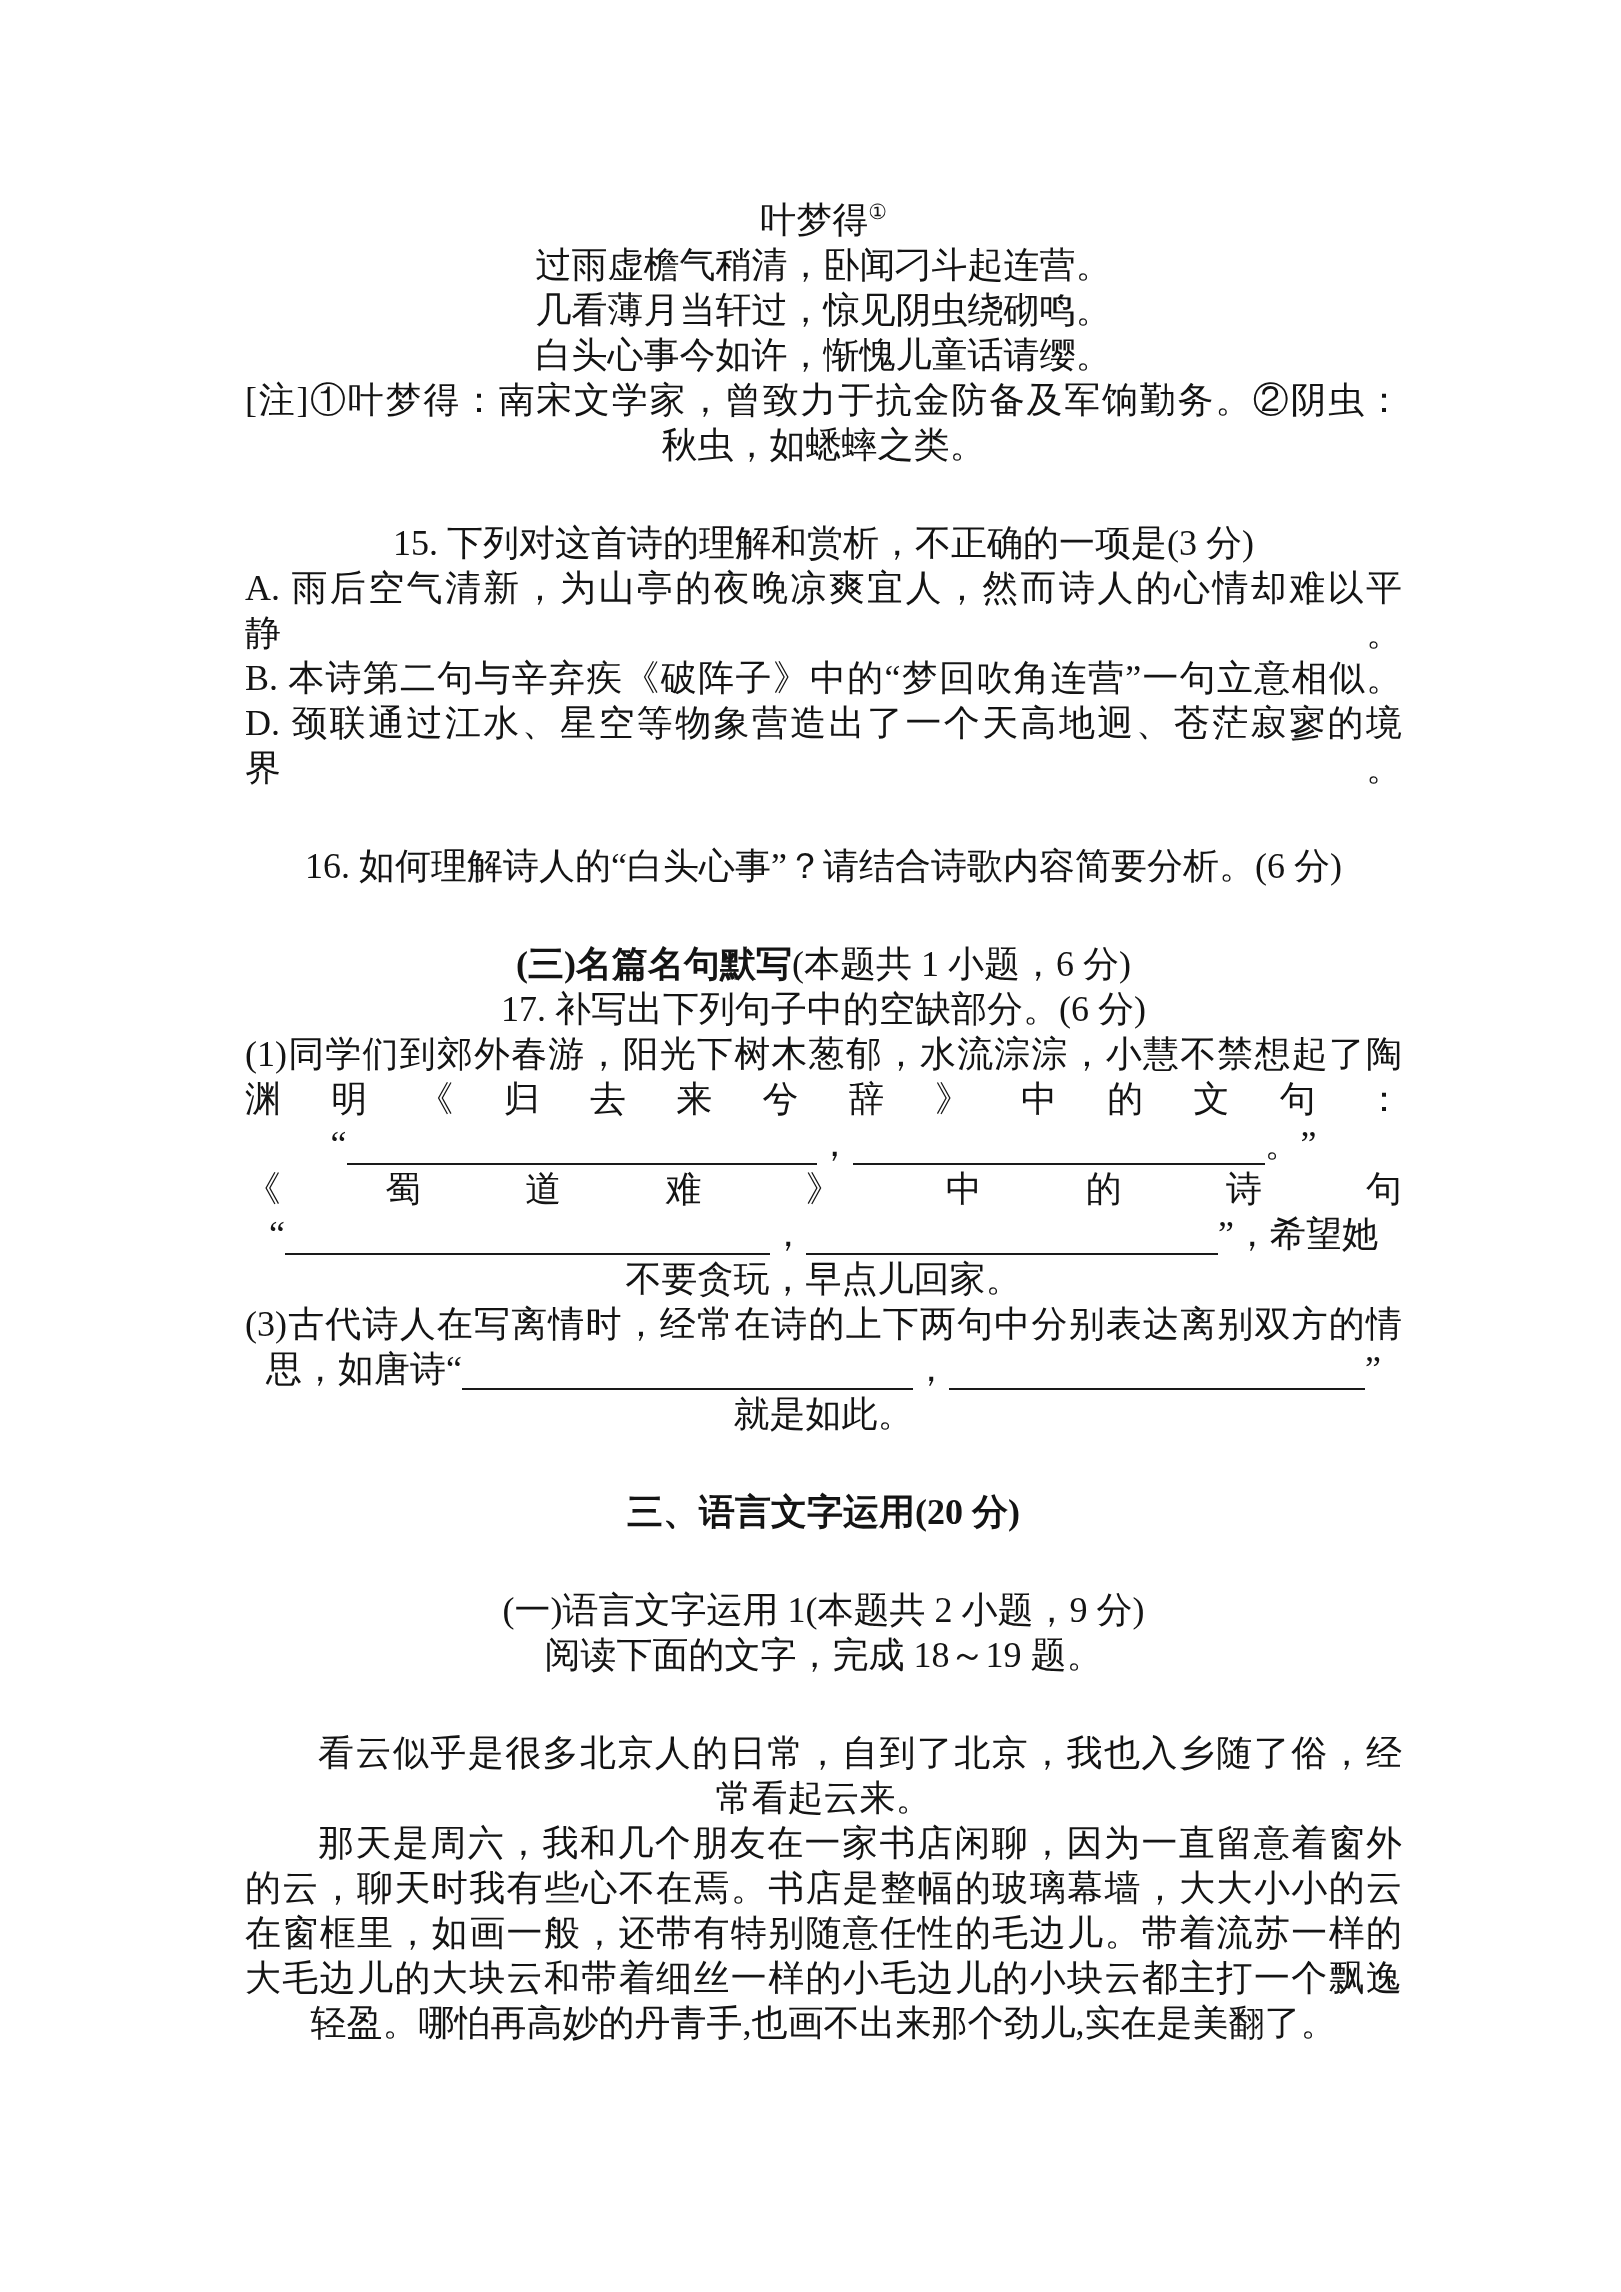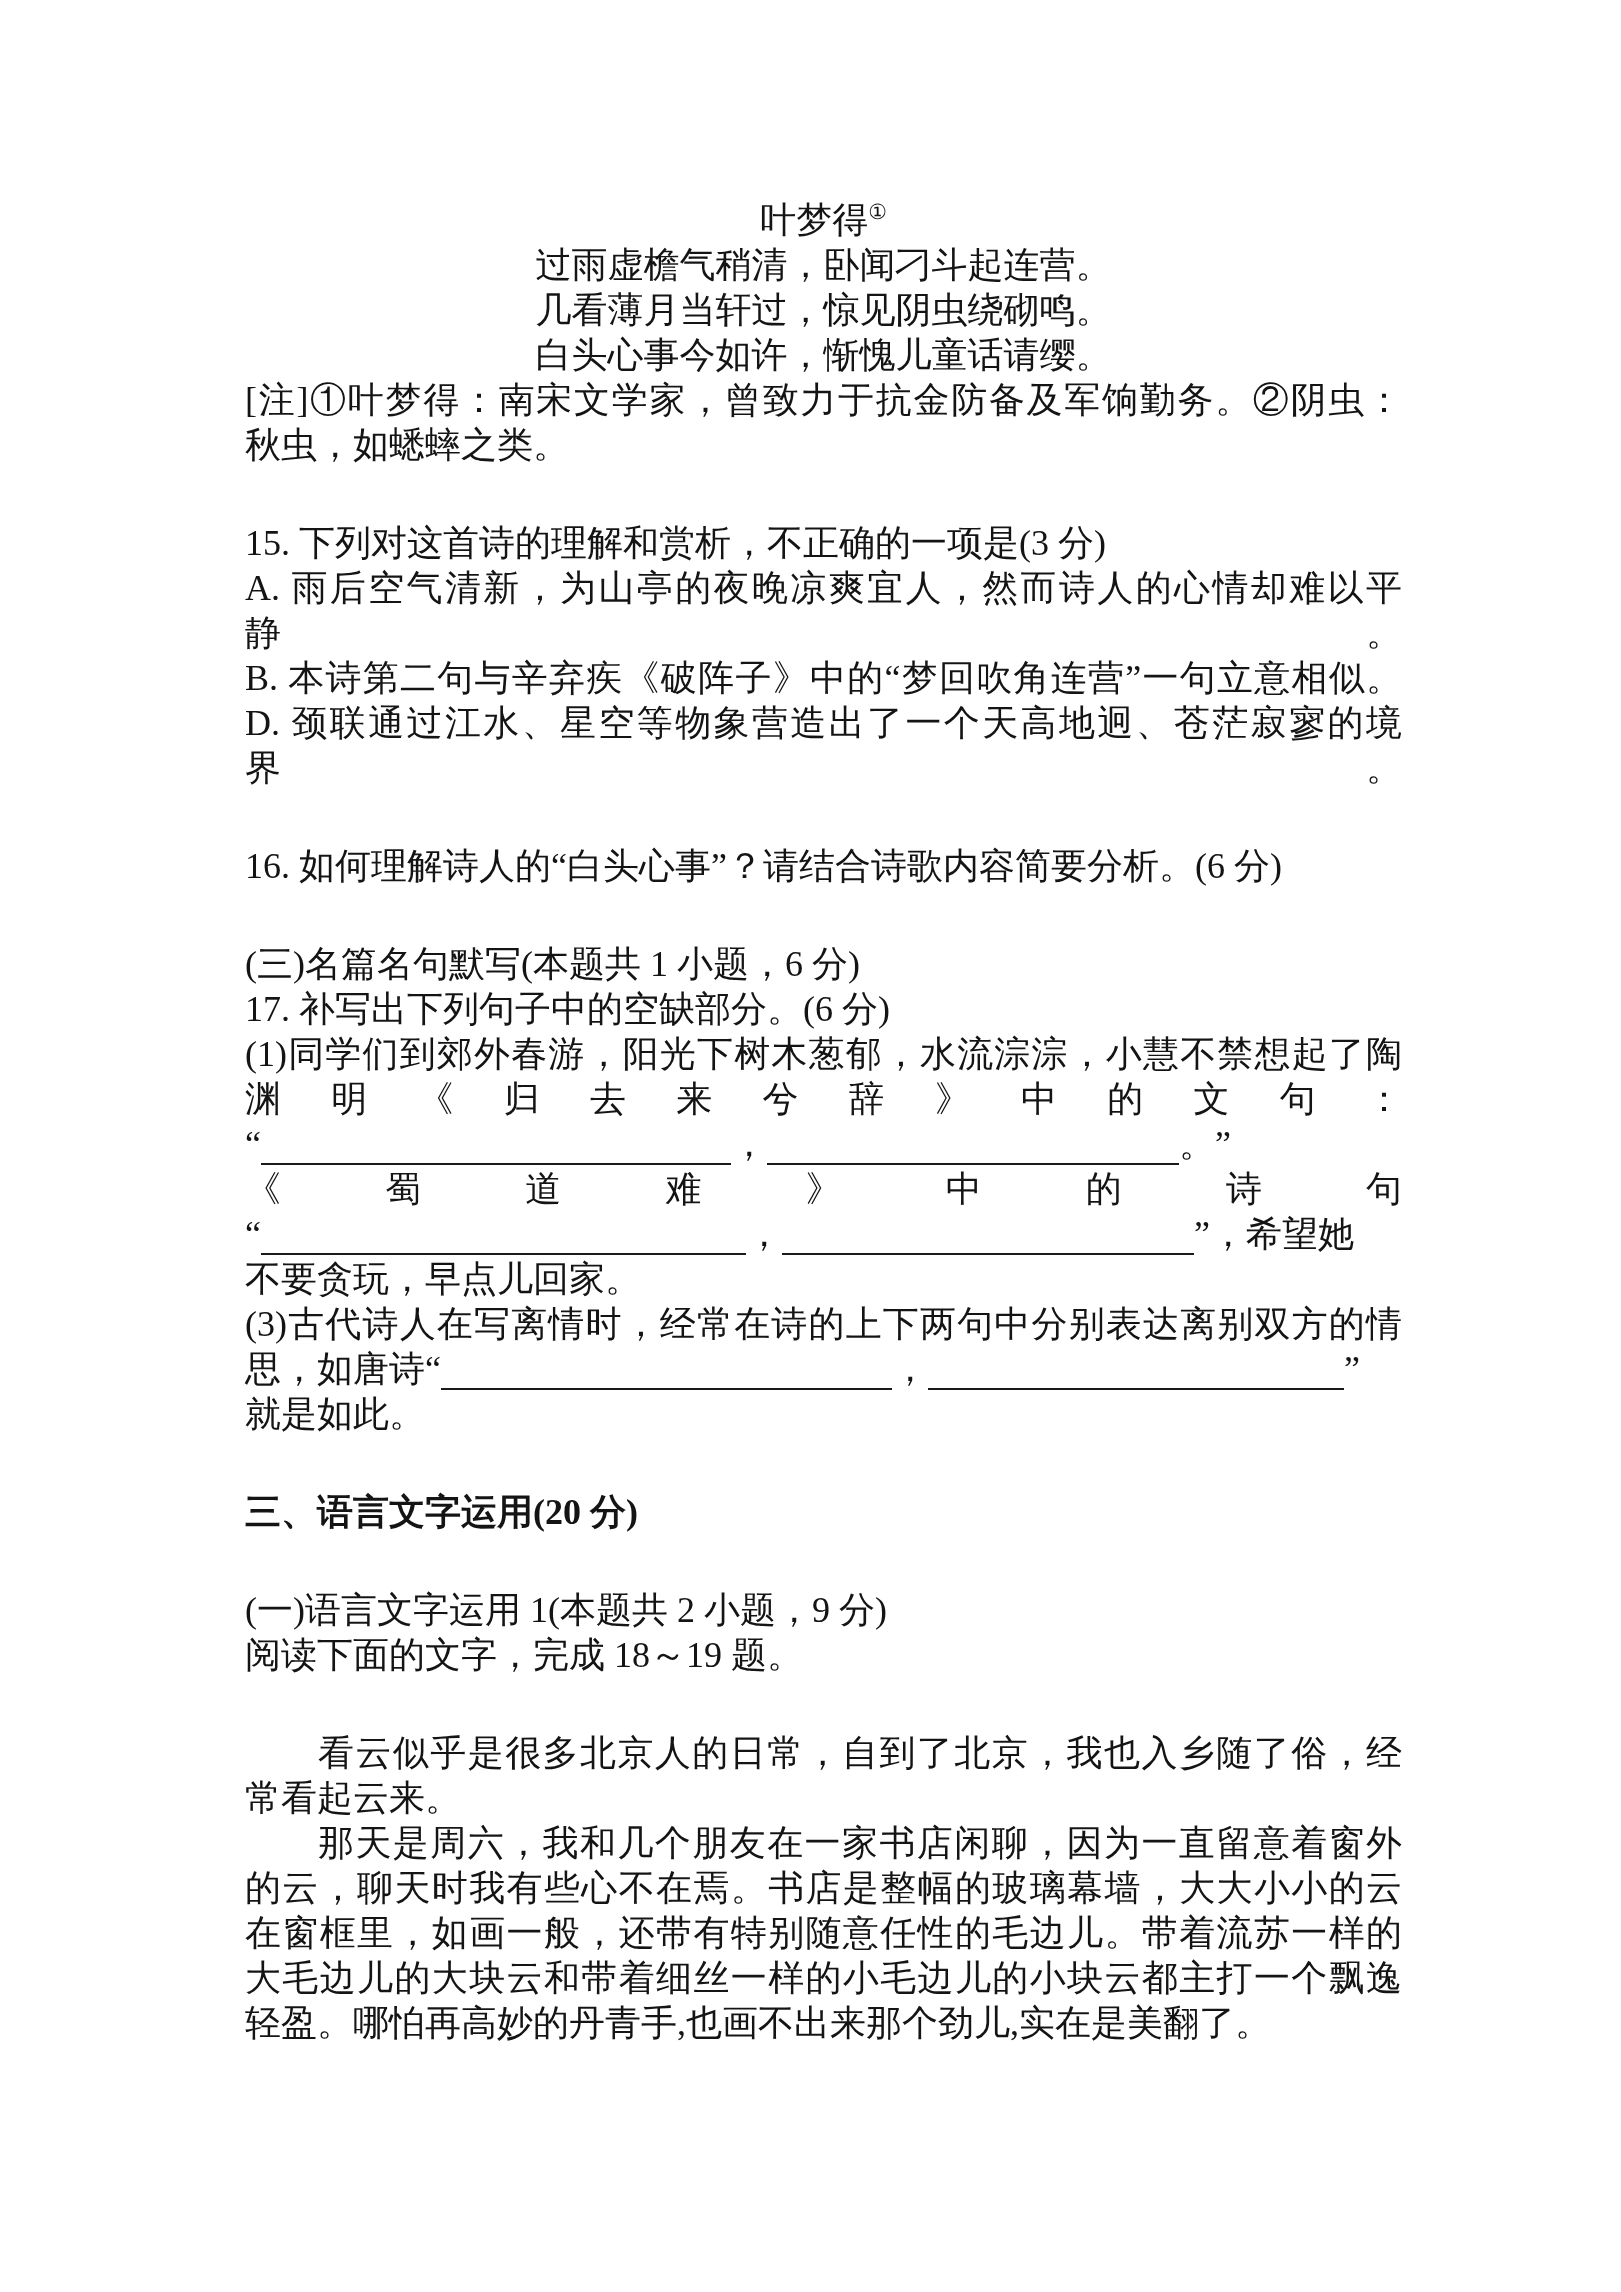--- a/index.html
+++ b/index.html
@@ -11,39 +11,39 @@
     overflow:hidden;
   }
   .doc{
     padding:198px 220px 0 245px;
     width:1157px;
   }
   .ln{
     font-size:36px;
     line-height:45px;
     white-space:nowrap;
-    text-align:left;
+    text-align:center;
   }
   .wrap{white-space:normal;}
   .just{
     white-space:normal;
     text-align:justify;
     text-align-last:justify;
     text-justify:inter-ideograph;
   }
   .spread{
     white-space:normal;
     text-align:justify;
     text-align-last:justify;
     text-justify:inter-ideograph;
   }
   .center{text-align:center;text-align-last:center;}
   .gap{margin-top:53px;}
   .bold{font-weight:bold;}
-  b{font-weight:normal;}
+  b{font-weight:bold;}
   sup{
     font-size:58%;
     vertical-align:super;
     line-height:0;
   }
   .blank{
     display:inline-block;
     height:5.9px;
     border-bottom:2.9px solid #1a1a1a;
     margin-bottom:-8.8px;

